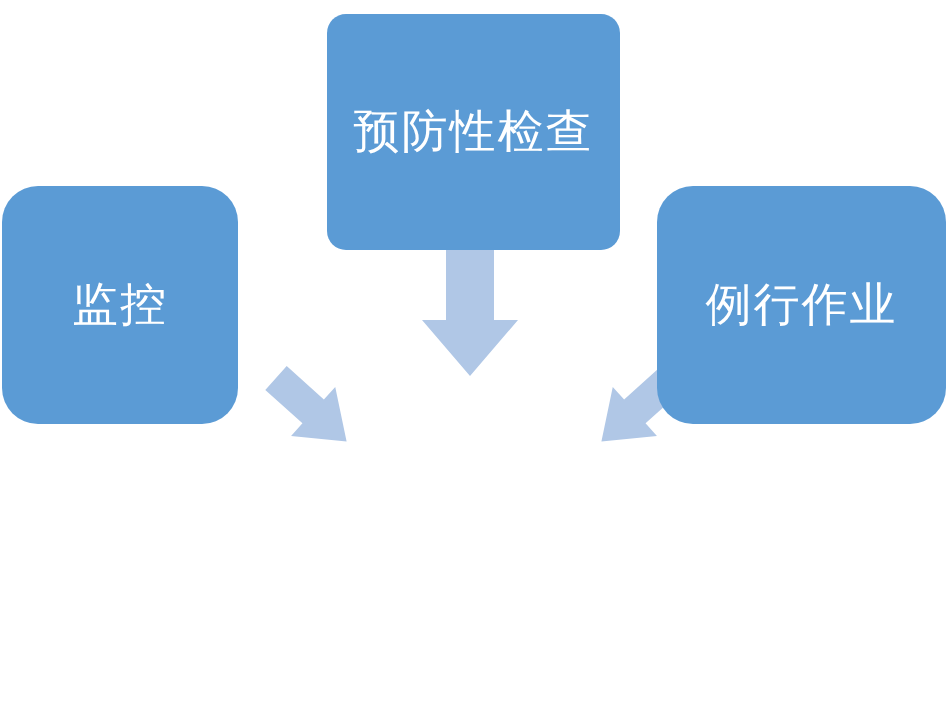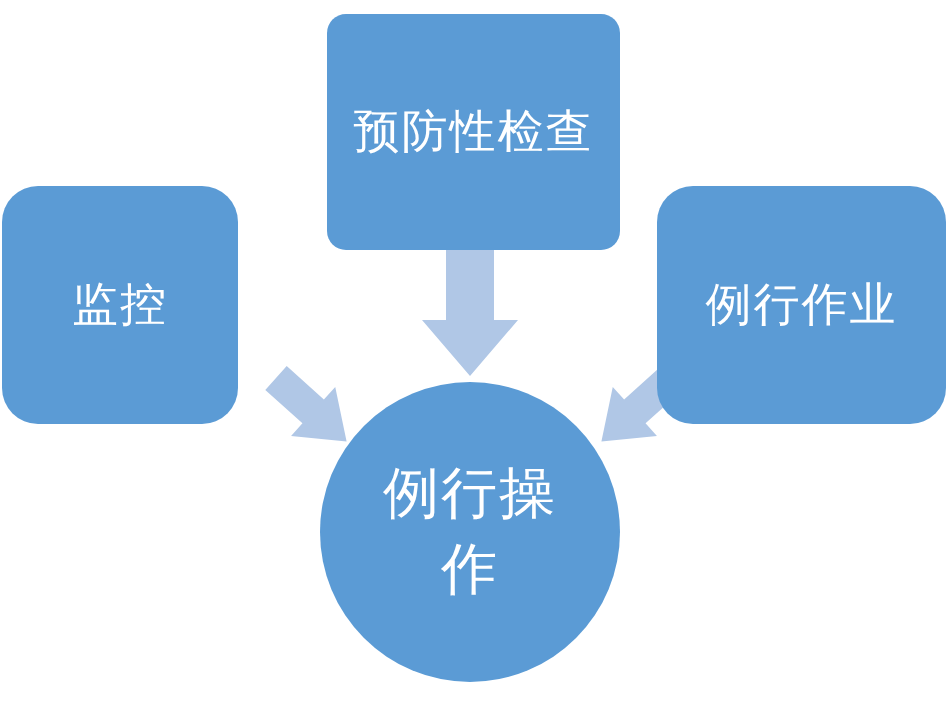--- a/index.html
+++ b/index.html
@@ -64,17 +64,14 @@
   </div>
 
   <div class="node node-top">
     <span class="label">预防性检查</span>
   </div>
 
   <div class="node node-right">
     <span class="label">例行作业</span>
   </div>
 
-  <div class="node node-center">
-    <span class="label">例行操作</span>
-  </div>
 
 </div>
 
 </body></html>

